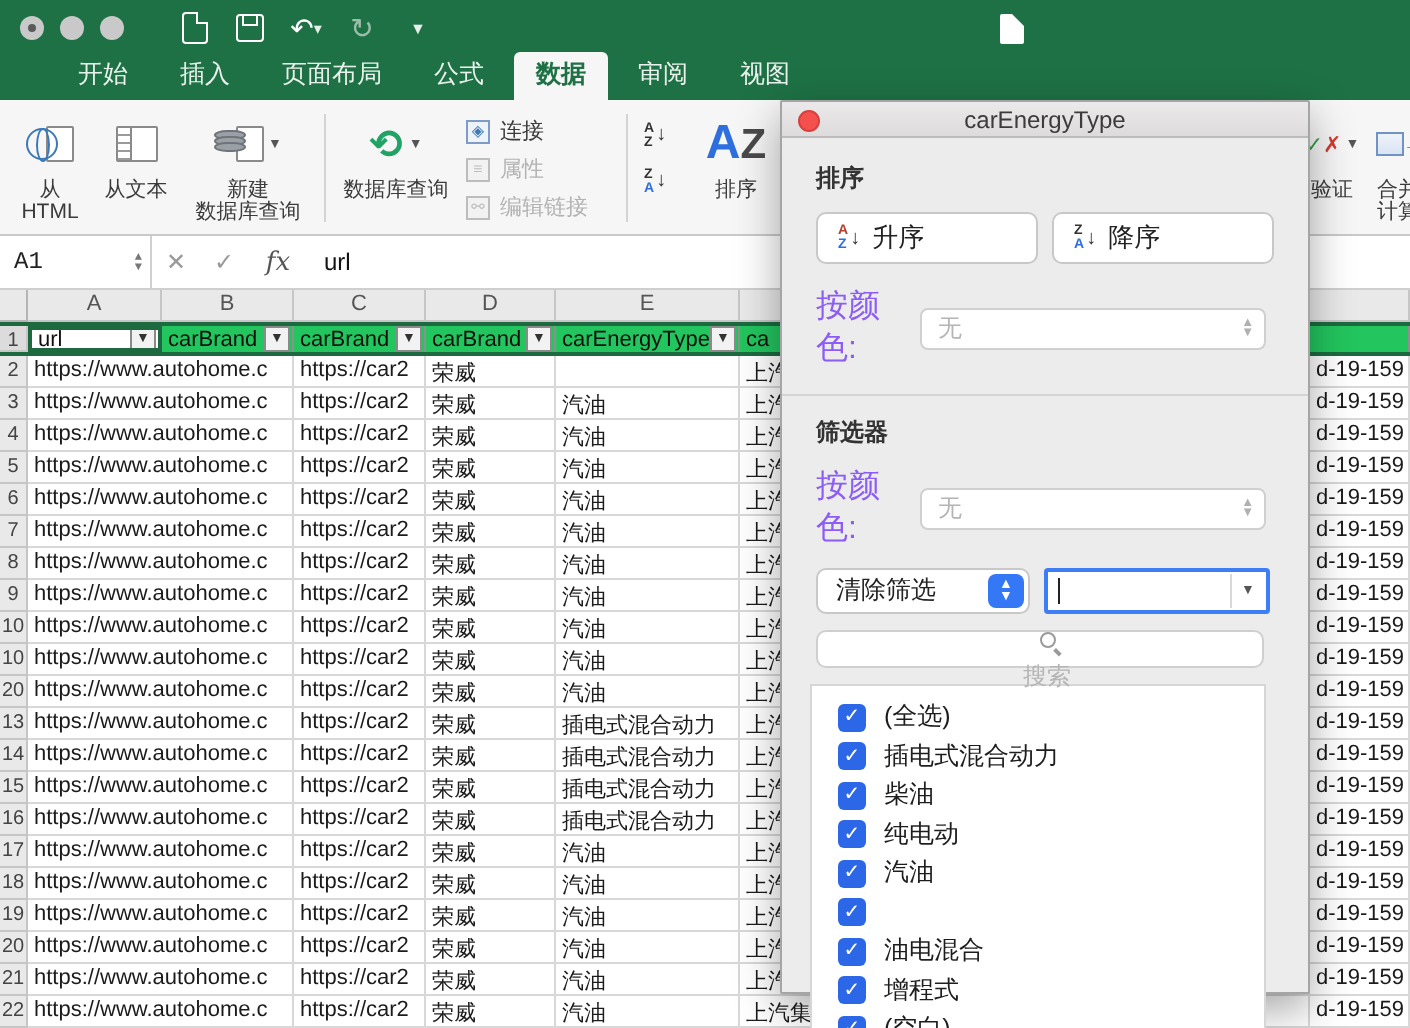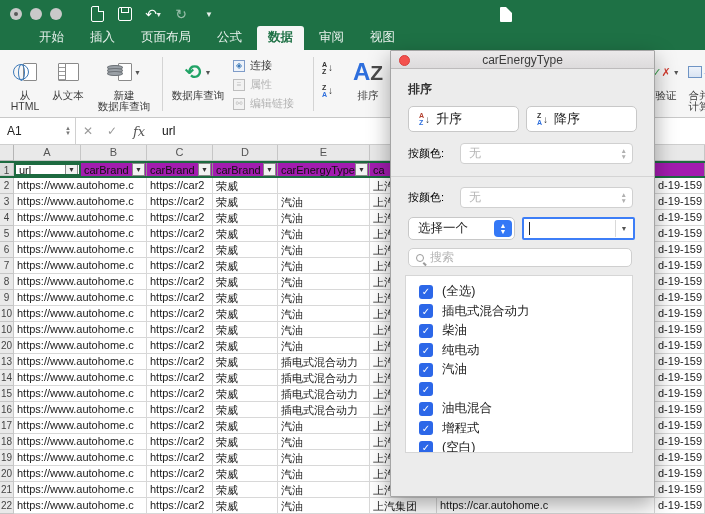--- a/index.html
+++ b/index.html
@@ -53,61 +53,61 @@
   .azcol .blue { color:#2e6fdd; } .azcol .red { color:#b3402e; }
   .azarrow { font-size:10px; color:#333; }
   .sortbig { font-weight:bold; font-size:24px; color:#2e6fdd; line-height:22px; }
   .sortbig span { color:#4a4a4a; font-size:21px; }
   .checkx { font-size:11px; font-weight:bold; }
   .checkx .g { color:#2f9e44; } .checkx .r { color:#d23b2e; }
   .gridic { width:14px; height:12px; border:1px solid #6f94c4; background:linear-gradient(#eef3fa,#d9e4f2); }
 
   
   .fbar { position:absolute; left:0; top:118px; width:705px; height:27px; background:#fff; border-bottom:1px solid #cfcfcf; display:flex; align-items:center; }
-  .namebox { width:76px; height:100%; border-right:1px solid #d0d0d0; display:flex; align-items:center; padding:0 4px 0 7px; font-size:12px; color:#222; }
+  .namebox { width:76px; height:100%; border-right:1px solid #d0d0d0; display:flex; align-items:center; padding:0 4px 0 7px; font-size:12px; color:#222;font-family:Liberation Mono, monospace; }
   .stepper { margin-left:auto; display:flex; flex-direction:column; line-height:5px; font-size:6px; color:#777; }
   .fbtn { width:24px; text-align:center; color:#9a9a9a; font-size:12px; }
   .fxlbl { font-family:"DejaVu Serif","Liberation Serif",serif; font-style:italic; color:#555; font-size:13px; width:30px; text-align:center; }
   .fvalue { font-size:12px; color:#111; margin-left:8px; }
 
   
   .grid { position:absolute; left:0; top:145px; width:705px; }
   .colrow { display:flex; height:16px; }
   .colcell { background:#e9e9e9; border-right:1px solid #c6c6c6; border-bottom:1px solid #c6c6c6; color:#555; font-size:11px; text-align:center; line-height:15px; }
   .corner { background:#e9e9e9; border-right:1px solid #b5b5b5; border-bottom:1px solid #b5b5b5; }
   .w-rn{width:14px}.w-a{width:67px}.w-b{width:66px}.w-c{width:66px}.w-d{width:65px}.w-e{width:92px}.w-f{width:67px}.w-g{width:218px}.w-h{width:50px}.w-ab{width:133px}
   .hrow { display:flex; height:17px; border-top:2px solid #1d6a40; border-bottom:2px solid #1d6a40; }
   .hrow .rn { background:#dcdcdc; }
-  .hcell { background:#a21caf; border-right:1px solid #8f8f8f; display:flex; align-items:center; padding:0 1px 0 3px; font-size:11px; color:#101010; overflow:hidden; white-space:nowrap; }
+  .hcell { background:#22c55e; border-right:1px solid #8f8f8f; display:flex; align-items:center; padding:0 1px 0 3px; font-size:11px; color:#101010; overflow:hidden; white-space:nowrap; }
   .hcell .htext { flex:1; overflow:hidden; }
   .hcell.sel { background:#fff; border:2px solid #1d6a40; }
   .fdrop { width:13px; height:13px; background:#f2f2f2; border:1px solid #8a8a8a; font-size:7px; color:#333; display:flex; align-items:center; justify-content:center; flex:none; }
   .drow { display:flex; height:16px; }
   .rn { width:14px; background:#e9e9e9; border-right:1px solid #c6c6c6; border-bottom:1px solid #c6c6c6; font-size:10px; color:#444; text-align:center; line-height:15px; }
   .cell { border-right:1px solid #d8d8d8; border-bottom:1px solid #d8d8d8; font-size:11px; color:#1b1b1b; padding:1px 2px 0 3px; white-space:nowrap; overflow:hidden; background:#fff; }
 
   
   .dialog { position:absolute; left:390px; top:50px; width:265px; height:447px; background:#ececec; border:1px solid #a5a5a5; border-radius:1px; box-shadow:0 8px 22px rgba(0,0,0,.35); z-index:50; }
   .dtitle { height:18px; background:linear-gradient(#ebe9ea,#dddbdc); border-bottom:1px solid #bdbbbc; position:relative; display:flex; align-items:center; justify-content:center; font-size:12px; color:#3c3c3c; }
   .dclose { position:absolute; left:8px; top:3.5px; width:11px; height:11px; border-radius:50%; background:#f4514e; border:.5px solid #d8403e; }
   .dheading { font-weight:bold; color:#333; font-size:12px; margin:0 0 0 17px; }
   .sortbtns { display:flex; gap:7px; margin:8px 0 0 17px; }
   .sortbtn { width:111px; height:26px; background:#fff; border:1px solid #c8c8c8; border-radius:5px; display:flex; align-items:center; gap:6px; padding-left:10px; font-size:13px; color:#222; }
   .colorow { display:flex; align-items:center; margin:11px 0 0 17px; }
-  .colorow .clabel { width:52px; font-size:11px; color:#000000; }
+  .colorow .clabel { width:52px; font-size:16px; color:#8b5cf6; }
   .dropdown { width:173px; height:21px; background:#fff; border:1px solid #d0d0d0; border-radius:4px; display:flex; align-items:center; padding:0 5px 0 8px; font-size:12px; color:#b5b5b5; }
   .chev2 { margin-left:auto; display:flex; flex-direction:column; line-height:5.5px; font-size:6.5px; color:#b0b0b0; text-align:center; }
   .ddivider { height:1px; background:#d4d4d4; margin:12px 0 10px 0; }
   .chooser-row { display:flex; align-items:center; gap:7px; margin:9px 0 0 17px; }
   .chooser { width:107px; height:23px; background:#fff; border:1px solid #c8c8c8; border-radius:5px; display:flex; align-items:center; padding-left:9px; font-size:12.5px; color:#222; position:relative; }
   .bluestep { position:absolute; right:2px; top:2px; width:18px; height:17px; background:#3478f6; border-radius:4px; display:flex; flex-direction:column; align-items:center; justify-content:center; line-height:6px; font-size:7px; color:#fff; }
   .combo { width:113px; height:23px; background:#fff; border:2px solid #3d7ef7; border-radius:2px; display:flex; align-items:center; position:relative; }
   .cursorline { width:1px; height:13px; background:#222; margin-left:5px; }
   .combobtn { position:absolute; right:1px; top:1px; bottom:1px; width:17px; border-left:1px solid #d9d9d9; display:flex; align-items:center; justify-content:center; font-size:7px; color:#555; background:#fff; }
-  .searchbox { margin:8px 0 0 17px; width:224px; height:19px; background:#fff; border:1px solid #cfcfcf; border-radius:5px; display:flex; align-items:center; gap:6px; padding-left:7px; color:#b5b5b5; font-size:12px; }
+  .searchbox { margin:8px 0 0 17px; width:224px; height:19px; background:#fff; border:1px solid #cfcfcf; border-radius:5px; display:flex; align-items:center; gap:6px; padding-left:7px; color:#b5b5b5; font-size:12px;flex-direction:column; }
   .mag { width:8px; height:8px; border:1.5px solid #9a9a9a; border-radius:50%; position:relative; flex:none; }
   .mag:after { content:""; position:absolute; left:7px; top:7px; width:4px; height:1.5px; background:#9a9a9a; transform:rotate(45deg); transform-origin:0 0; }
   .listbox { margin:8px 0 0 14px; width:228px; height:178px; background:#fff; border:1px solid #d6d6d6; padding:6px 0 0 13px; overflow:hidden; }
   .citem { display:flex; align-items:center; gap:9px; height:19.5px; font-size:12.5px; color:#1d1d1d; }
   .cbox { width:14px; height:14px; border-radius:3px; background:#2c67e8; color:#fff; font-size:10px; display:flex; align-items:center; justify-content:center; flex:none; }
   .clearbtn { position:absolute; right:15px; bottom:10px; width:74px; height:21px; background:#f7f7f7; border:1px solid #d2d2d2; border-radius:5px; font-size:12px; color:#b4b4b4; display:flex; align-items:center; justify-content:center; }
 </style>
 </head>
 <body>
 
@@ -541,31 +541,32 @@
   </div>
   <div class="colorow">
     <span class="clabel">按颜色:</span>
     <div class="dropdown">
       <span>无</span>
       <span class="chev2">▲<br>▼</span>
     </div>
   </div>
 
   <div class="ddivider"></div>
+  <div class="dheading">筛选器</div>
   <div class="colorow" style="margin-top:8px">
     <span class="clabel">按颜色:</span>
     <div class="dropdown">
       <span>无</span>
       <span class="chev2">▲<br>▼</span>
     </div>
   </div>
 
   <div class="chooser-row">
     <div class="chooser">
-      <span>选择一个</span>
+      <span>清除筛选</span>
       <span class="bluestep">▲<br>▼</span>
     </div>
     <div class="combo">
       <span class="cursorline"></span>
       <span></span>
       <span class="combobtn">▼</span>
     </div>
   </div>
 
   <div class="searchbox">

